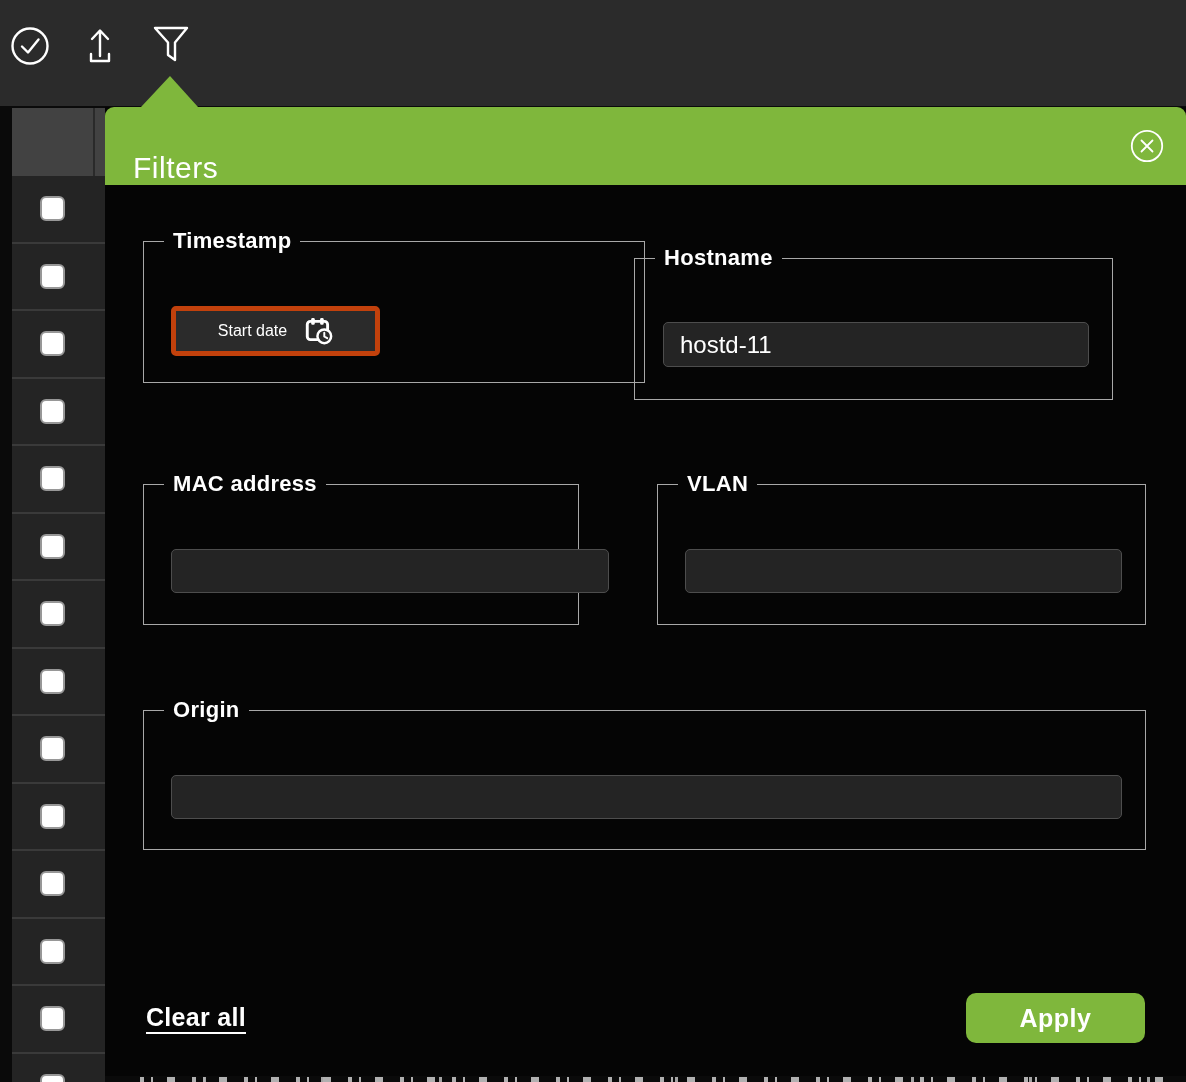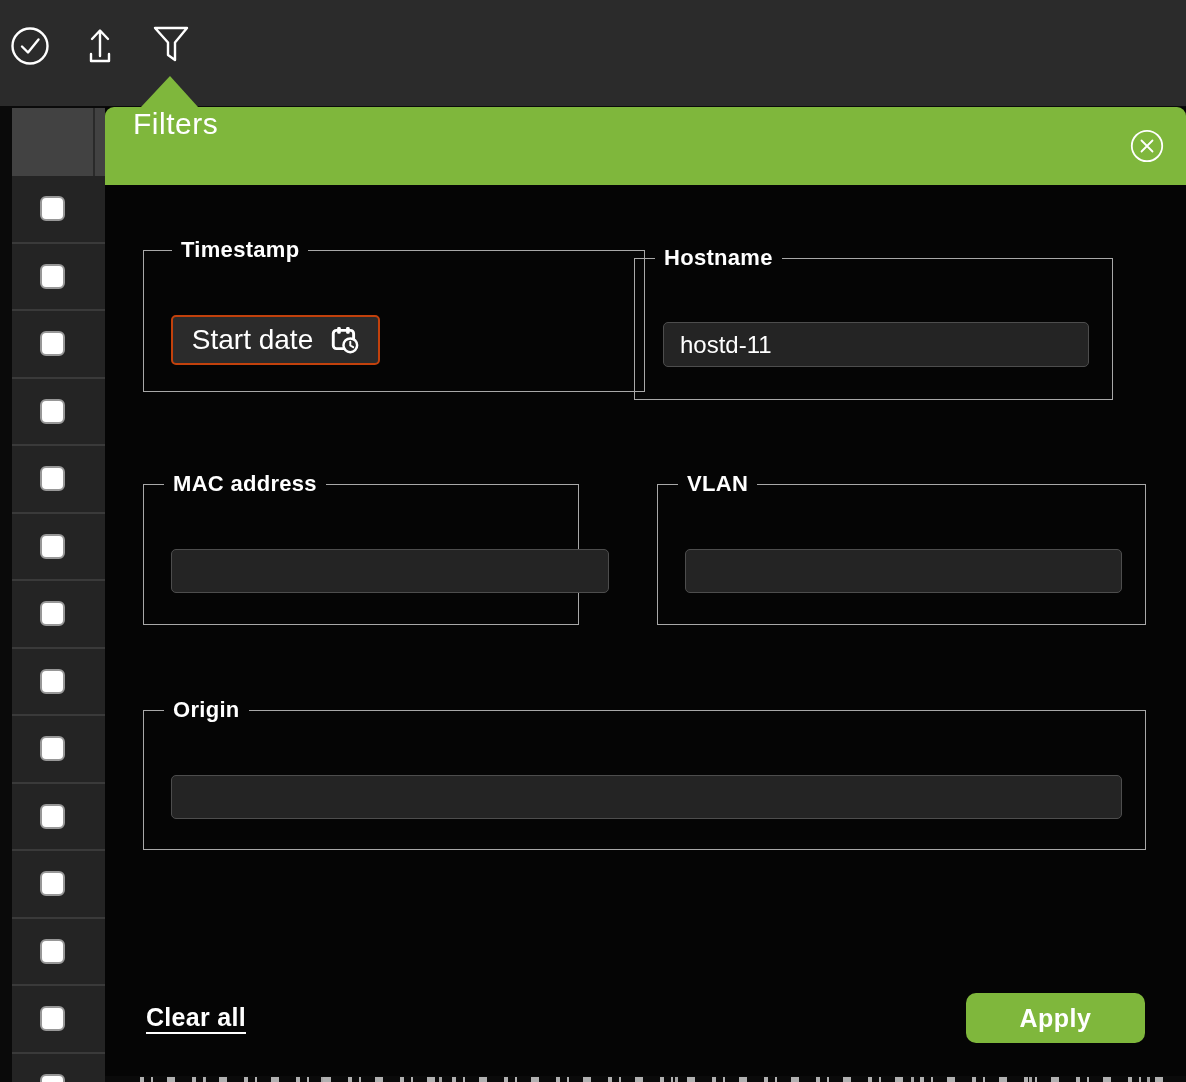--- a/index.html
+++ b/index.html
@@ -53,49 +53,49 @@
   .panel-caret {
     position: absolute; left: 36px; top: -31px;
     width: 0; height: 0;
     border-left: 29px solid transparent;
     border-right: 28px solid transparent;
     border-bottom: 31px solid #7fb73c;
   }
   .panel-header {
     position: absolute; left: 0; top: 0; width: 100%; height: 78px;
     background: #7fb73c; border-radius: 9px 9px 0 0;
-    display: flex; align-items: flex-start;
+    display: flex; align-items: flex-end;
   }
   .panel-title { margin-left: 28px; font-size: 30px; font-weight: 400; letter-spacing: .5px; color: #fff; }
   .close-btn {
     position: absolute; right: 22px; top: 22px;
     background: none; border: none; padding: 0; cursor: pointer; color: #fff;
   }
   .close-btn svg { display: block; }
 
   
   fieldset {
     position: absolute;
     border: 1.5px solid #a8a8a8;
     padding: 0;
   }
   legend {
     margin-left: 20px; padding: 0 9px;
     font-size: 22px; font-weight: 700; letter-spacing: .3px; color: #fff;
   }
-  .fs-timestamp { left: 38px;  top: 130px; width: 502px;  height: 155px; padding-left: 8px; }
+  .fs-timestamp { left: 38px;  top: 121px; width: 502px;  height: 155px; }
   .fs-hostname  { left: 529px; top: 138px; width: 479px;  height: 155px; }
   .fs-mac       { left: 38px;  top: 364px; width: 436px;  height: 154px; }
   .fs-vlan      { left: 552px; top: 364px; width: 489px;  height: 154px; }
   .fs-origin    { left: 38px;  top: 590px; width: 1003px; height: 153px; }
 
   .date-btn {
     position: absolute; top: 52px; height: 50px;
-    background: #2b2b2b; border: 2px solid #c2410c; border-radius: 5px;
-    color: #fff; font-size: 28px; font-family: "Liberation Sans", sans-serif;
+    background: #2b2b2b; border: 5px solid #c2410c; border-radius: 5px;
+    color: #fff; font-size: 16px; font-family: "Liberation Sans", sans-serif;
     display: flex; align-items: center; justify-content: center; gap: 18px;
     cursor: pointer;
   }
   .date-btn svg { display: block; }
   .start-date { left: 27px; width: 209px; }
   .end-date   { left: 266px; width: 208px; }
 
   .text-input {
     position: absolute; top: 51px; height: 45px;
     background: #242424; border: 1.5px solid #4d4d4d; border-radius: 5px;

